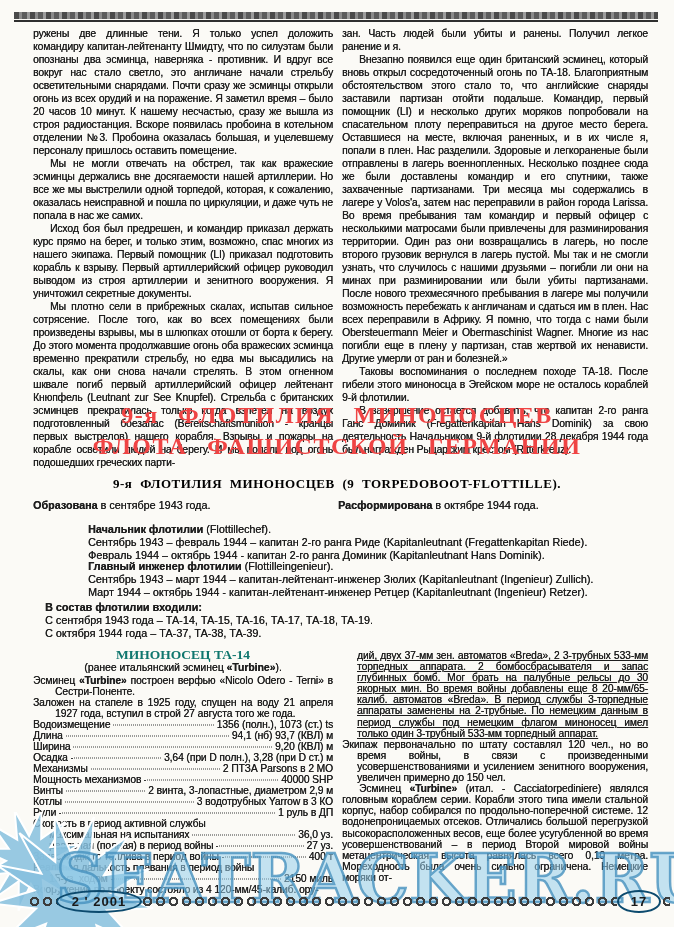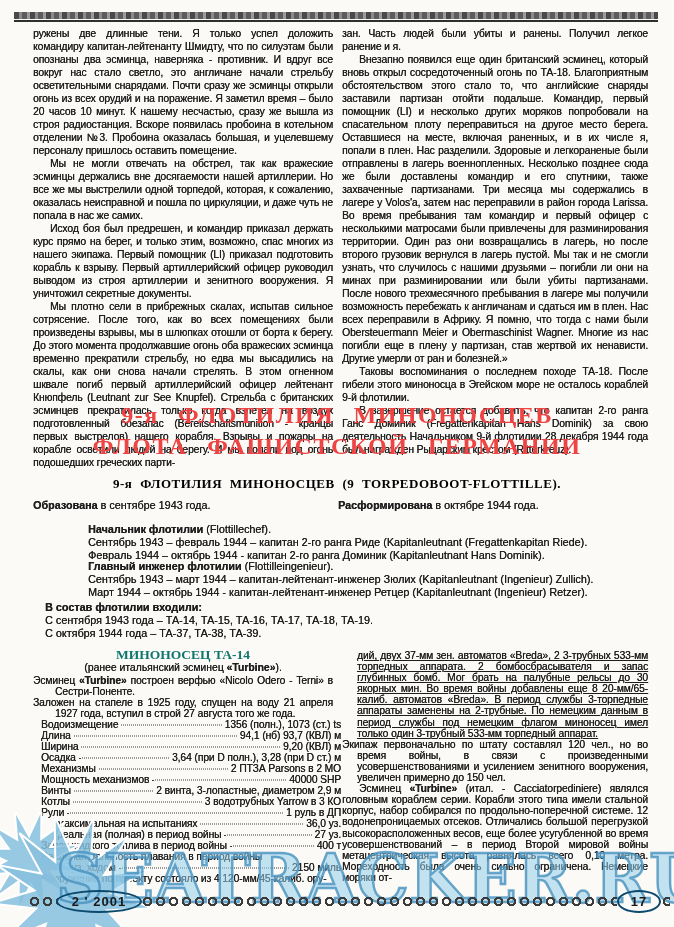--- a/index.html
+++ b/index.html
@@ -36,21 +36,21 @@
   
   .ta14-title{left:33px;top:647px;width:300px;text-align:center;
       font-family:"Liberation Serif", serif;font-weight:bold;font-size:13.5px;color:#0f766e;}
   .ta14-sub{left:33px;top:662px;width:300px;text-align:center;font-size:10.4px;
       text-shadow:0.2px 0 0 currentColor;}
   .ta14{font-size:10.3px;line-height:11.1px;text-align:justify;letter-spacing:-0.1px;
         text-shadow:0.2px 0 0 currentColor;}
   .ta14 p{margin:0;}
   .ta-left-intro{left:33px;top:676px;width:300px;line-height:10.9px;}
   .ta-left-intro p{padding-left:22px;text-indent:-22px;}
-  .spec-list{left:33px;top:719px;width:300px;line-height:11px;margin-left:8px;}
+  .spec-list{left:33px;top:719px;width:300px;line-height:11px;}
   .spec-row{display:flex;align-items:baseline;}
   .spec-row .lbl{white-space:nowrap;}
   .spec-row .dots{flex:1;margin:0 3px;border-bottom:1.4px dotted #3a3a3a;transform:translateY(-2.5px);min-width:8px;}
   .spec-row .val{white-space:nowrap;}
   .spec-sub{padding-left:16px;}
   .plain{white-space:nowrap;}
   .ta-right{left:342px;top:650px;width:306px;}
   .ta-right p.cont{padding-left:15px;text-decoration:underline;}
   .ta-right p.hang{padding-left:15px;text-indent:-15px;}
   .ta-right p.ind{text-indent:17px;}
@@ -167,20 +167,21 @@
   <div class="spec-row">
       <span class="lbl">Котлы</span>
       <span class="dots"></span>
       <span class="val">3 водотрубных Yarrow в 3 КО</span>
     </div>
   <div class="spec-row">
       <span class="lbl">Рули</span>
       <span class="dots"></span>
       <span class="val">1 руль в ДП</span>
     </div>
+  <div class="plain">Скорость в период активной службы</div>
   <div class="spec-row spec-sub">
       <span class="lbl">максимальная на испытаниях</span>
       <span class="dots"></span>
       <span class="val">36,0 уз.</span>
     </div>
   <div class="spec-row spec-sub">
       <span class="lbl">реальная (полная) в период войны</span>
       <span class="dots"></span>
       <span class="val">27 уз.</span>
     </div>

